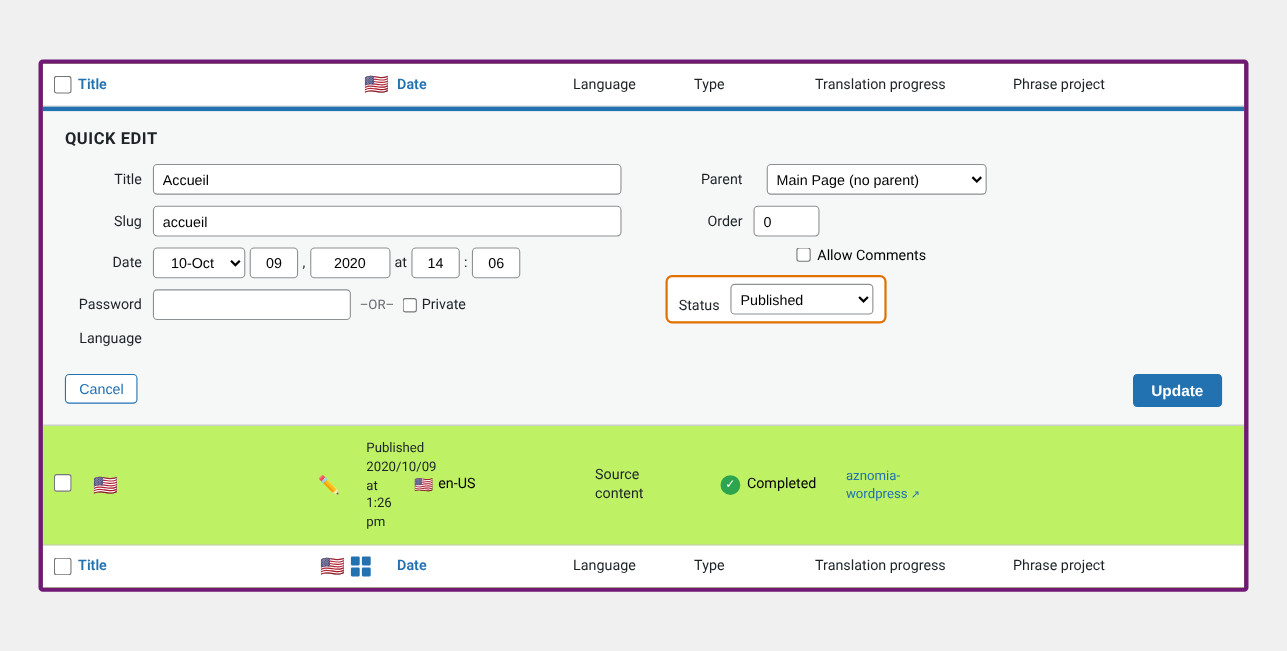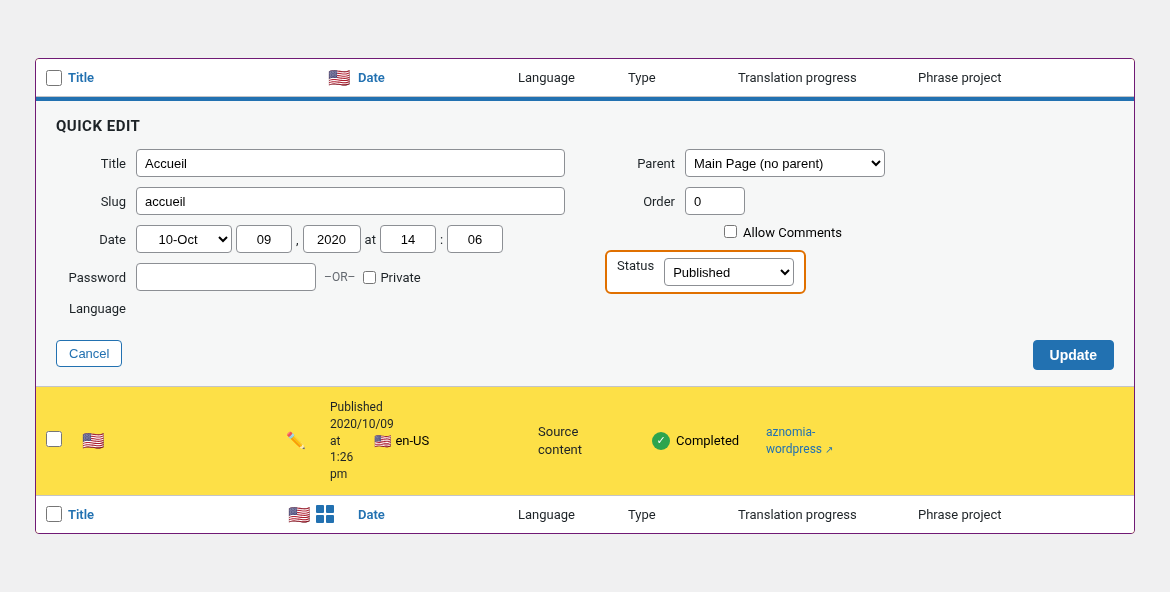--- a/index.html
+++ b/index.html
@@ -7,22 +7,22 @@
       font-family: -apple-system, BlinkMacSystemFont, "Segoe UI", Roboto, sans-serif;
       font-size: 13px;
       background: #f0f0f1;
       display: flex;
       justify-content: center;
       align-items: center;
       min-height: 100vh;
       padding: 20px;
     }
     .wp-table-container {
-      background: #fde047;
-      border: 1px solid #701a75;
+      background: #bef264;
+      border: 4px solid #701a75;
       border-radius: 4px;
       width: 1100px;
       overflow: hidden;
     }
     
     .table-header {
       display: grid;
       grid-template-columns: 32px 200px 80px 160px 110px 110px 180px 120px;
       align-items: center;
       padding: 8px 10px;
@@ -125,31 +125,31 @@
     .date-row {
       display: flex;
       align-items: center;
       gap: 4px;
     }
     .date-sep {
       font-size: 13px;
       color: #1d2327;
     }
     .date-input-sm {
-      width: 56px;
+      width: 44px;
       height: 28px;
       border: 1px solid #8c8f94;
       border-radius: 4px;
       padding: 0 4px;
       font-size: 13px;
       text-align: center;
       background: #fff;
     }
     .date-input-year {
-      width: 58px;
+      width: 73px;
     }
     
     .password-row {
       display: flex;
       align-items: center;
       gap: 8px;
     }
     .or-text {
       font-size: 12px;
       color: #646970;
@@ -169,21 +169,21 @@
       background: #fff;
       outline: none;
       cursor: pointer;
     }
     
     .status-bordered-box {
       border: 2px solid #e07000;
       border-radius: 6px;
       padding: 6px 10px;
       display: flex;
-      align-items: flex-start;
+      align-items: flex-end;
       gap: 10px;
       background: #fff;
     }
     .status-select {
       height: 28px;
       border: 1px solid #8c8f94;
       border-radius: 4px;
       padding: 0 4px;
       font-size: 13px;
       background: #fff;
@@ -351,21 +351,21 @@
         </div>
 
         <div class="qe-row">
           <span class="qe-label">Slug</span>
           <input type="text" class="qe-input" value="accueil" style="">
         </div>
 
         <div class="qe-row">
           <span class="qe-label">Date</span>
           <div class="date-row">
-            <select class="qe-select date-input-sm" style="width:96px;">
+            <select class="qe-select date-input-sm" style="width:84px;">
               <option>10-Oct</option>
             </select>
             <input type="text" class="date-input-sm" value="09" style="">
             <span class="date-sep">,</span>
             <input type="text" class="date-input-sm date-input-year" value="2020" style="">
             <span class="date-sep">at</span>
             <input type="text" class="date-input-sm" value="14" style="">
             <span class="date-sep">:</span>
             <input type="text" class="date-input-sm" value="06" style="">
           </div>
@@ -385,21 +385,21 @@
 
         <div class="qe-row qe-language-container">
           <span class="qe-label">Language</span>
         </div>
       </div>
 
       <div class="qe-right">
 
         <div class="qe-row">
           <span class="qe-label">Parent</span>
-          <select class="qe-select" style="min-width:200px;">
+          <select class="qe-select" style="min-width:200px;margin-left:12px;">
             <option>Main Page (no parent)</option>
           </select>
         </div>
 
         <div class="qe-row">
           <span class="qe-label">Order</span>
           <input type="text" class="qe-input" value="0" style="width: 60px; flex: 0 0 auto;">
         </div>
 
         <div class="qe-row">

